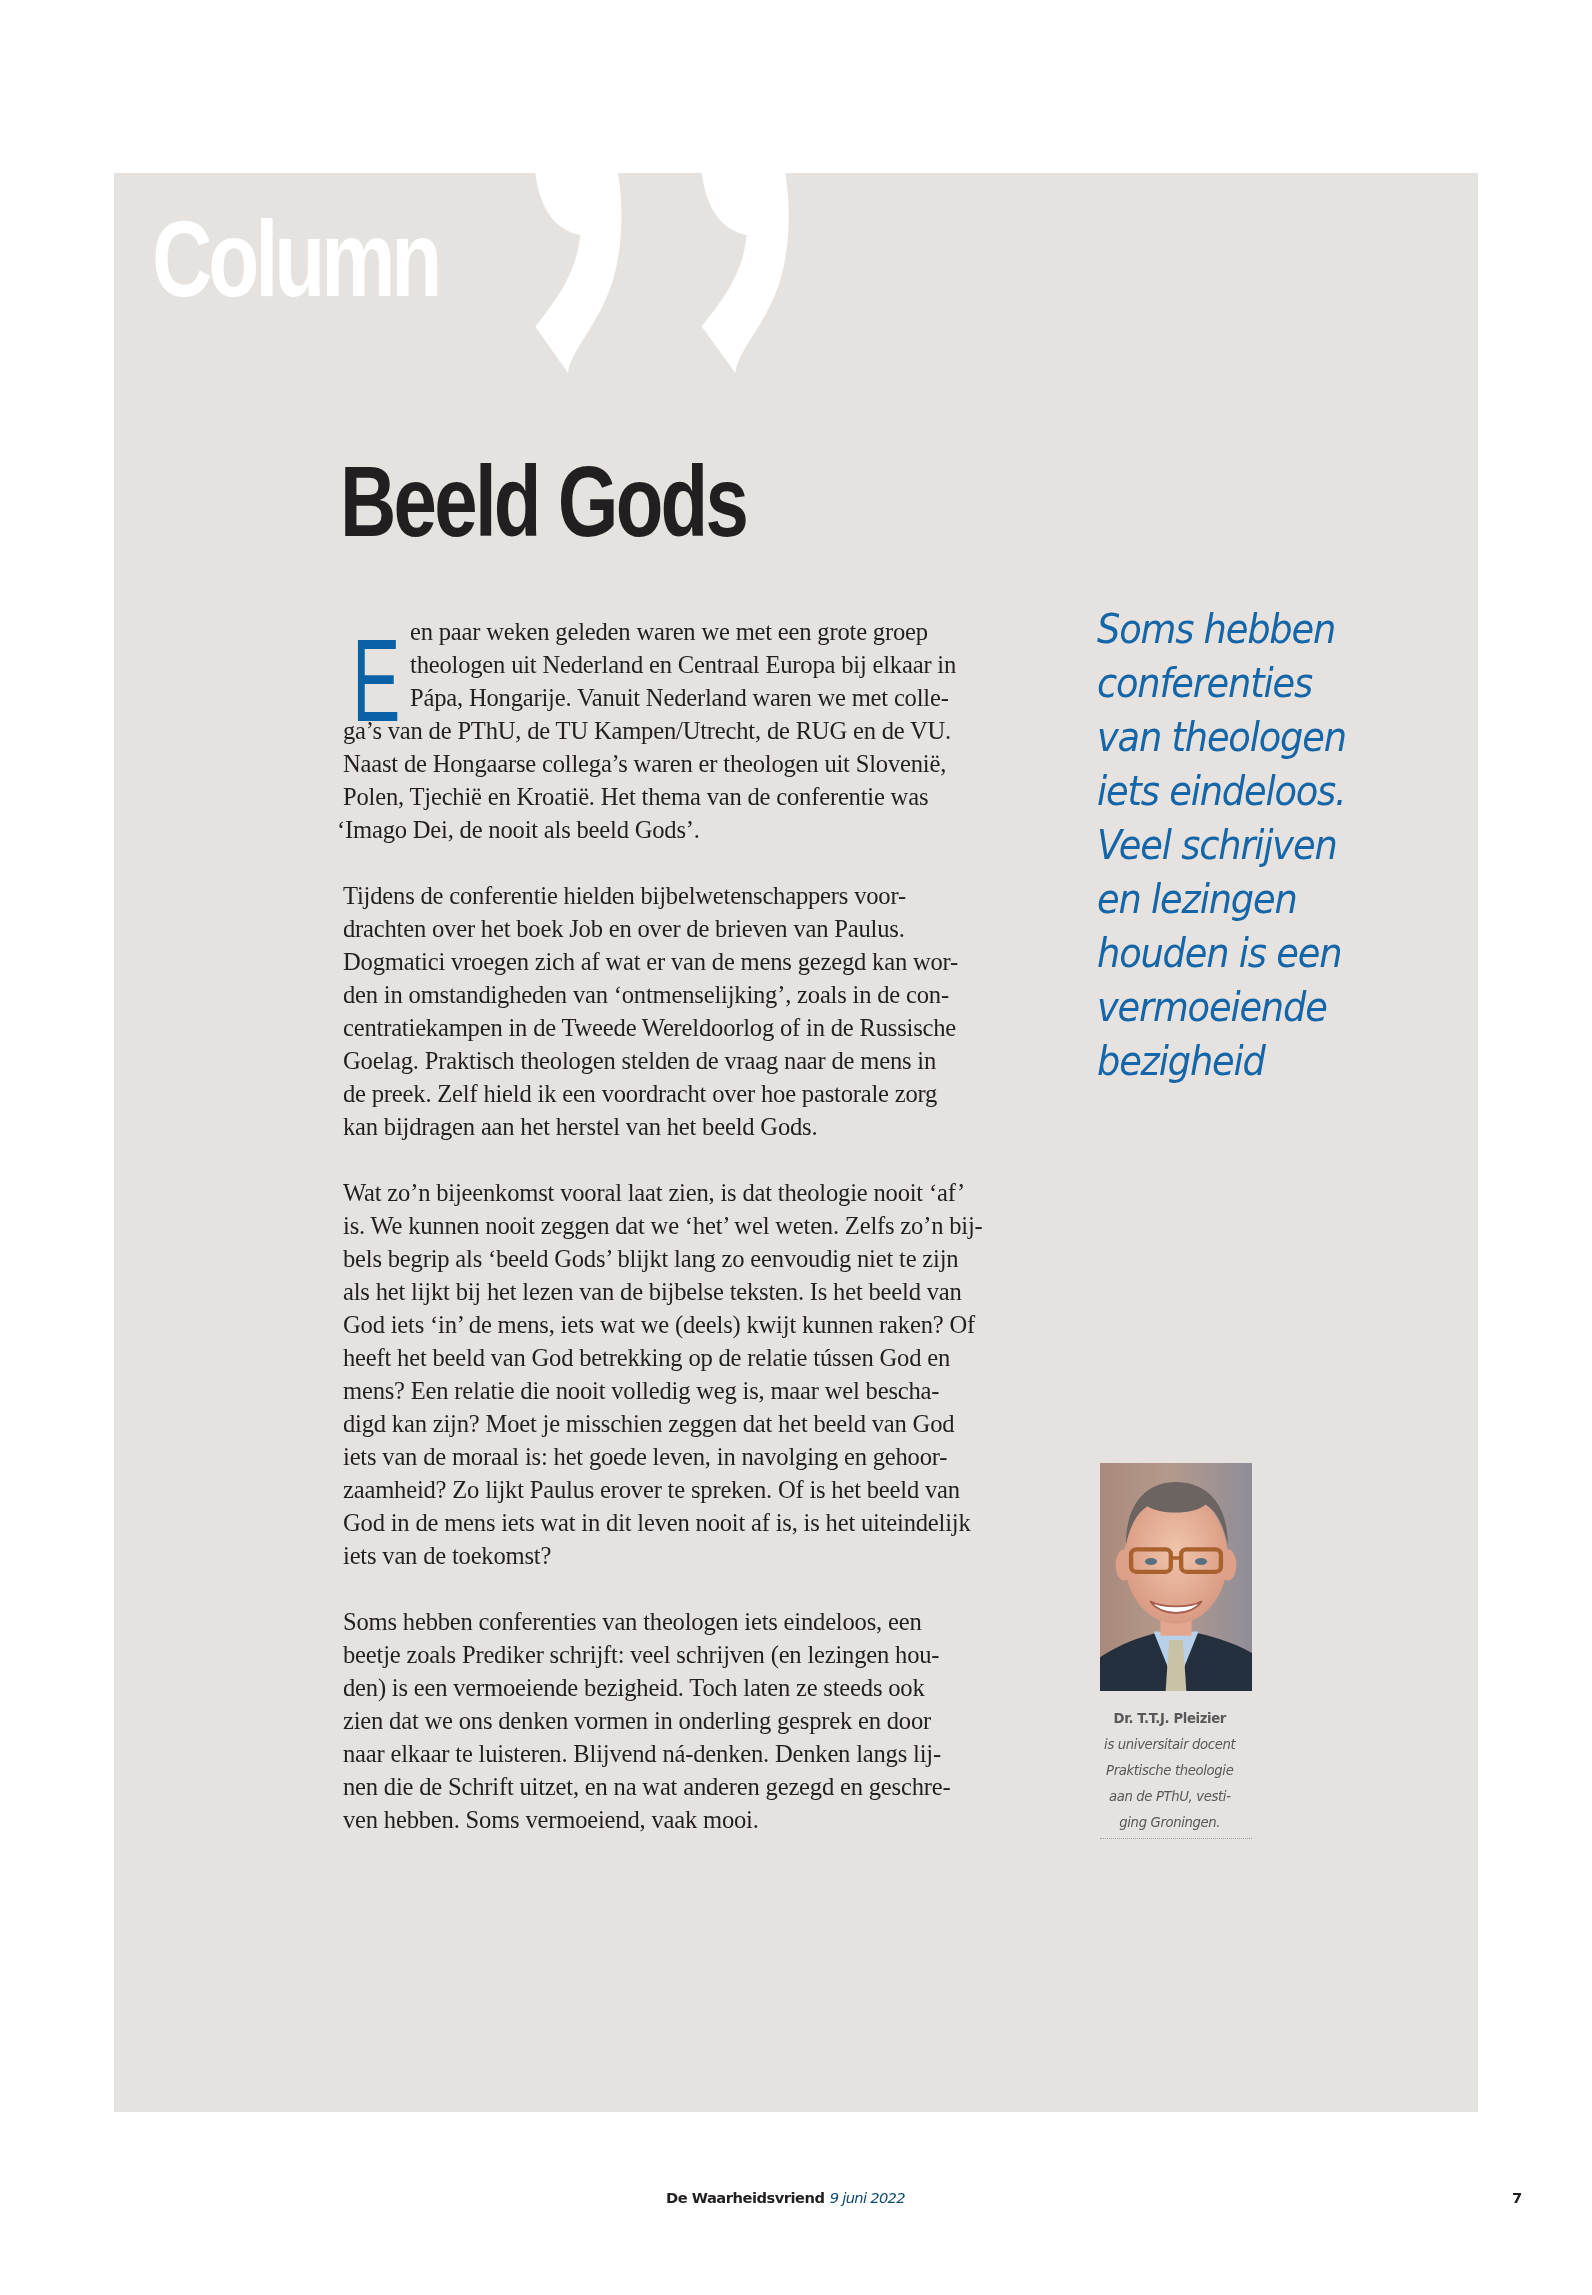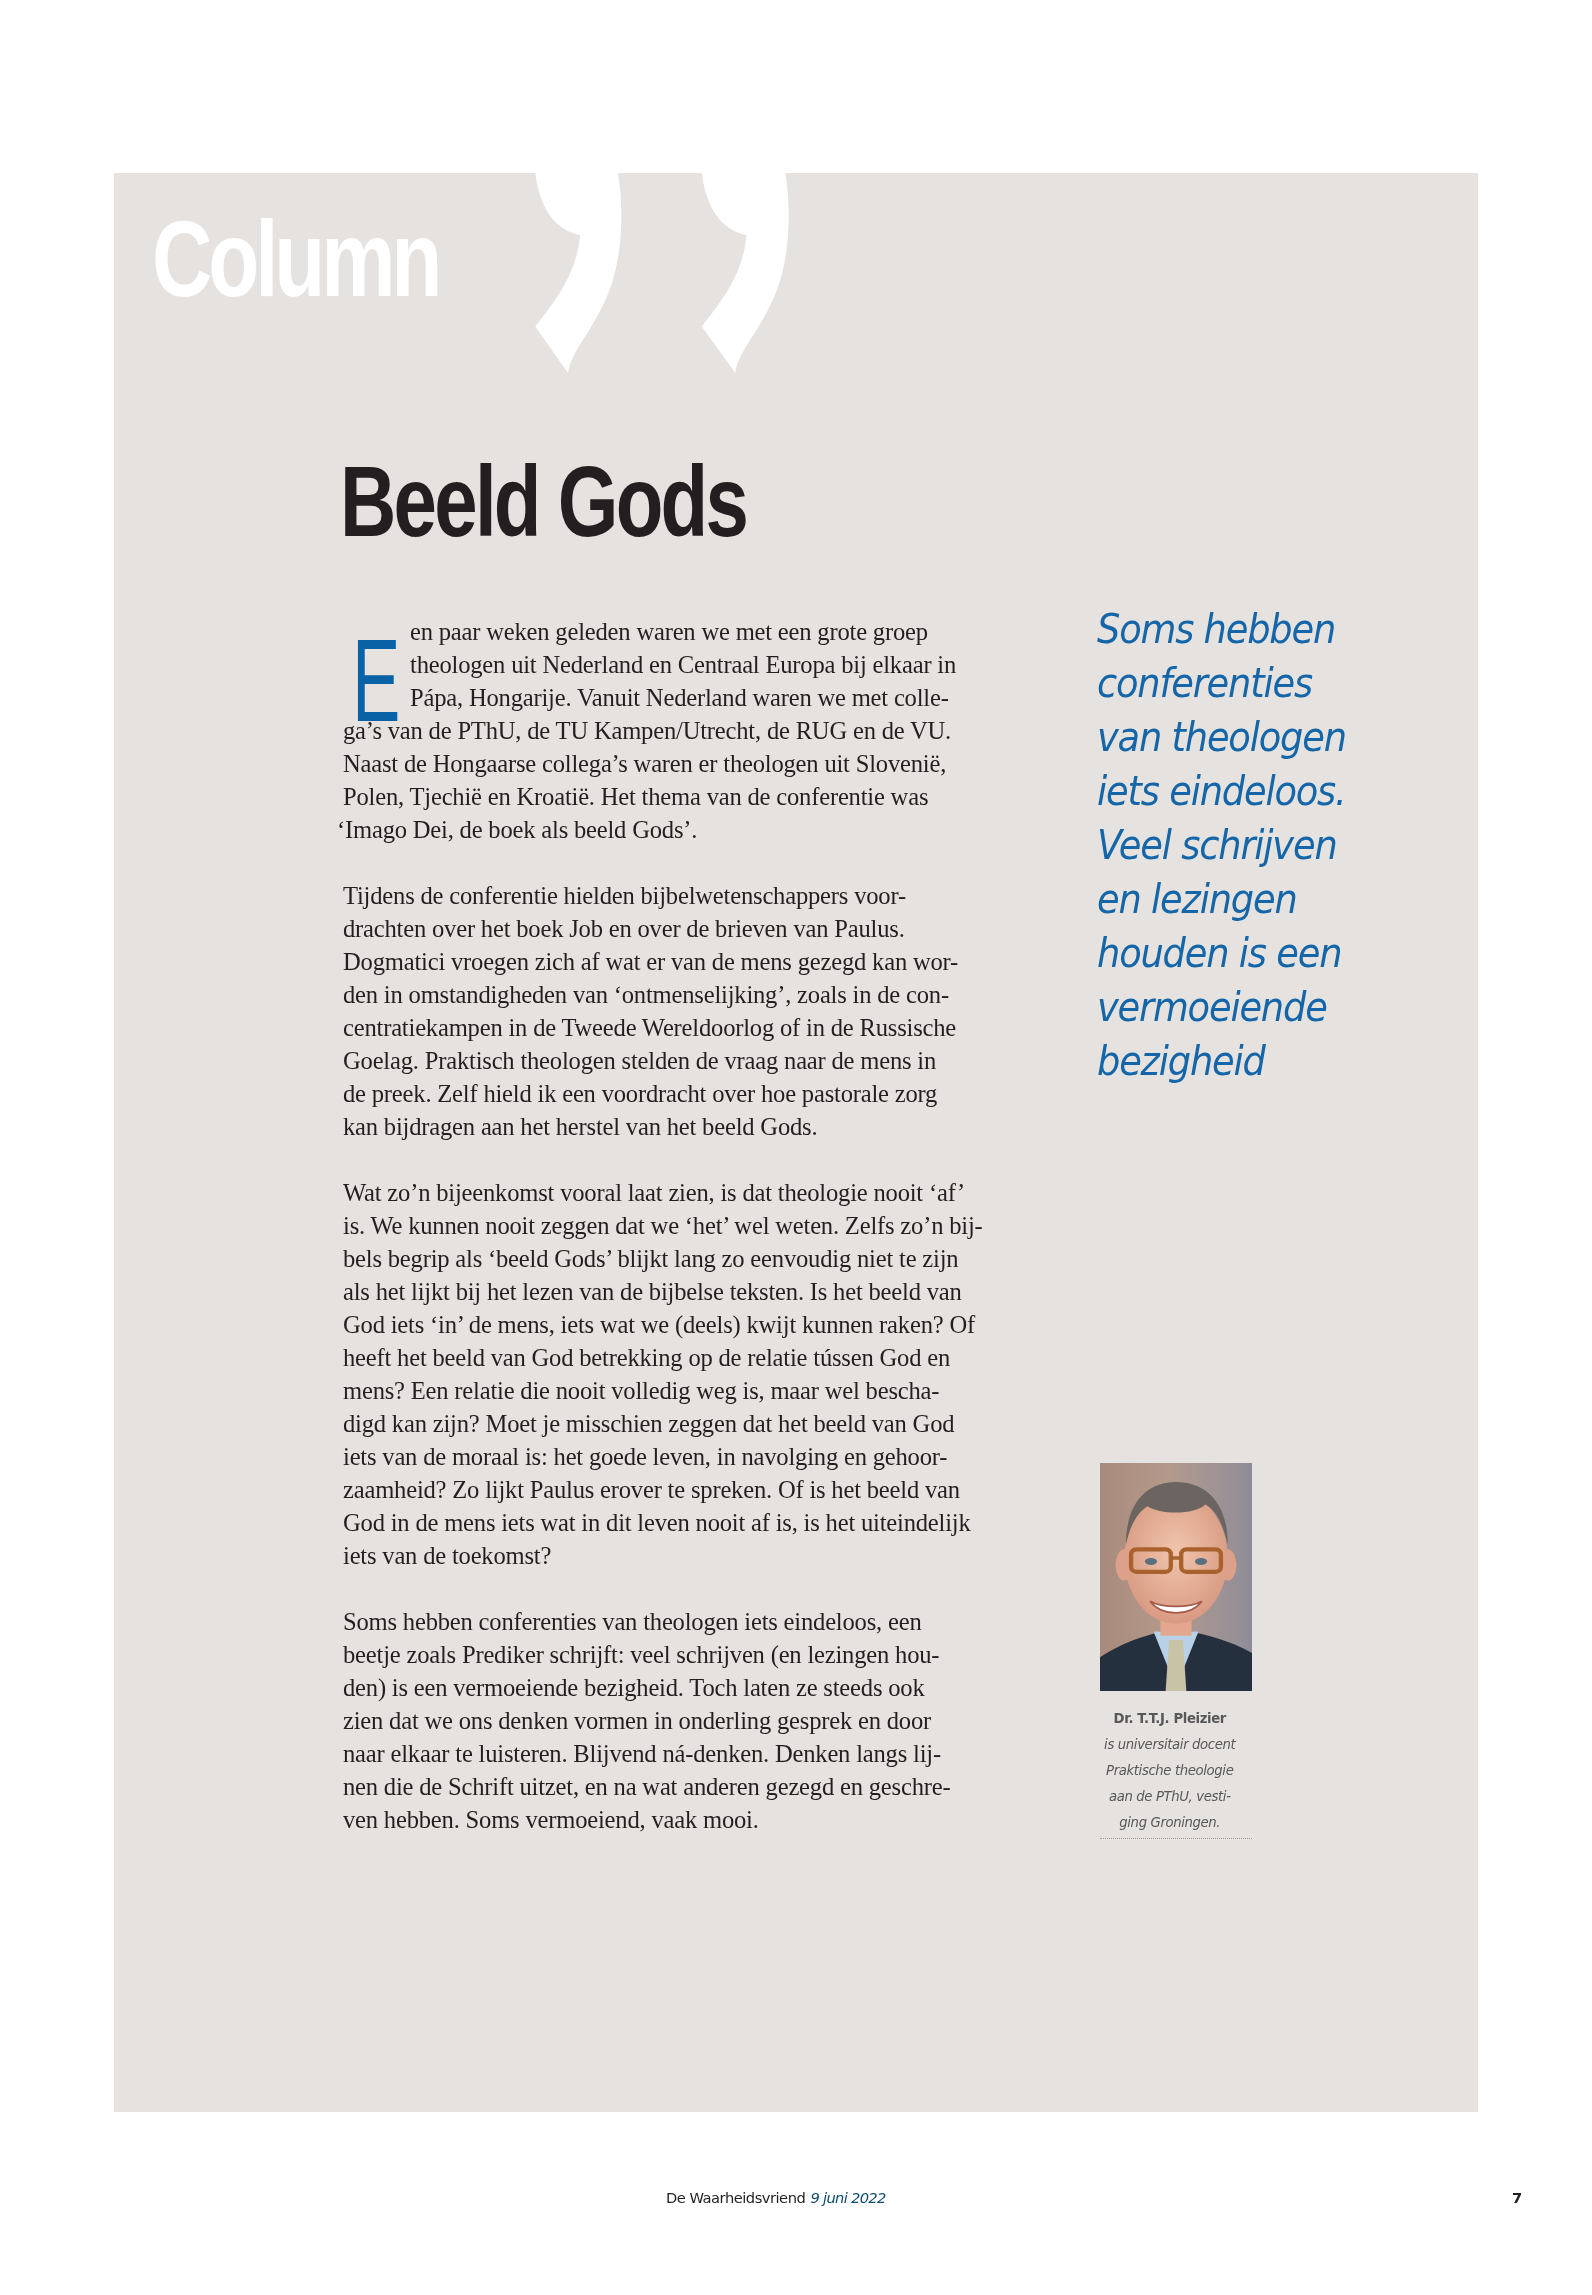--- a/index.html
+++ b/index.html
@@ -14,21 +14,21 @@
   .line.ind { padding-left:67px; }
   .dropcap { position:absolute; left:8.6px; top:7px; font-family:"Liberation Sans", sans-serif; color:#0a62a6; font-size:117px; line-height:1; font-weight:normal; transform:scaleX(0.62); transform-origin:left top; }
   .pullquote { position:absolute; left:983px; top:429px; width:293px; font-family:"DejaVu Sans", sans-serif; font-style:italic; color:#1566a8; font-size:40px; }
   .pullquote .pl { display:block; height:54px; line-height:54px; white-space:nowrap; letter-spacing:-1.3px; transform:scaleX(0.92); transform-origin:left center; }
   .photo { position:absolute; left:986px; top:1290px; width:152px; height:228px; overflow:hidden; background:linear-gradient(90deg,#a98a7c 0%,#b49a8c 45%,#8f8d99 100%); }
   .bio { position:absolute; left:986px; top:1532px; width:155px; font-family:"DejaVu Sans", sans-serif; color:#58585a; font-size:14.7px;text-align:center; }
   .bio .name { display:block; font-weight:bold; height:26px; line-height:26px; letter-spacing:-0.4px; transform:scaleX(0.9); transform-origin:left center; white-space:nowrap; }
   .bio .bl { display:block; font-style:italic; height:26px; line-height:26px; letter-spacing:-0.4px; transform:scaleX(0.9); transform-origin:left center; white-space:nowrap; }
   .bio-rule { position:absolute; left:986px; top:1665px; width:152px; border-top:0.9px dotted #9a9a9a; }
   .footer { position:absolute; left:666px; top:2189px; font-family:"DejaVu Sans", sans-serif; font-size:14.7px; color:#231f20; white-space:nowrap; }
-  .footer .pub { font-weight:normal; letter-spacing:-0.5px;margin-top:28px; }
+  .footer .pub { font-weight:bold; letter-spacing:-0.5px;margin-top:28px; }
   .footer .date { font-style:italic; letter-spacing:-0.7px; margin-left:5.2px; color:#0c4a6e; }
   .pagenum { position:absolute; left:1512px; top:2189px; font-family:"DejaVu Sans", sans-serif; font-weight:bold; font-size:14.7px; color:#231f20; }
 </style>
 </head>
 <body>
 
 <div class="panel">
   <div class="kicker">Column</div>
 
   <svg class="quote-mark" viewBox="0 0 360 240">
@@ -40,21 +40,21 @@
 
   <div class="body">
     <span class="dropcap">E</span>
     <div class="para">
       <span class="line ind">en paar weken geleden waren we met een grote groep</span>
       <span class="line ind">theologen uit Nederland en Centraal Europa bij elkaar in</span>
       <span class="line ind">Pápa, Hongarije. Vanuit Nederland waren we met colle-</span>
       <span class="line">ga’s van de PThU, de TU Kampen/Utrecht, de RUG en de VU.</span>
       <span class="line">Naast de Hongaarse collega’s waren er theologen uit Slovenië,</span>
       <span class="line">Polen, Tjechië en Kroatië. Het thema van de conferentie was</span>
-      <span class="line" style="margin-left:-6px">‘Imago Dei, de boek als beeld Gods’.</span>
+      <span class="line" style="margin-left:-6px">‘Imago Dei, de nooit als beeld Gods’.</span>
     </div>
     <div class="para">
       <span class="line">Tijdens de conferentie hielden bijbelwetenschappers voor-</span>
       <span class="line">drachten over het boek Job en over de brieven van Paulus.</span>
       <span class="line">Dogmatici vroegen zich af wat er van de mens gezegd kan wor-</span>
       <span class="line">den in omstandigheden van ‘ontmenselijking’, zoals in de con-</span>
       <span class="line">centratiekampen in de Tweede Wereldoorlog of in de Russische</span>
       <span class="line">Goelag. Praktisch theologen stelden de vraag naar de mens in</span>
       <span class="line">de preek. Zelf hield ik een voordracht over hoe pastorale zorg</span>
       <span class="line">kan bijdragen aan het herstel van het beeld Gods.</span>

